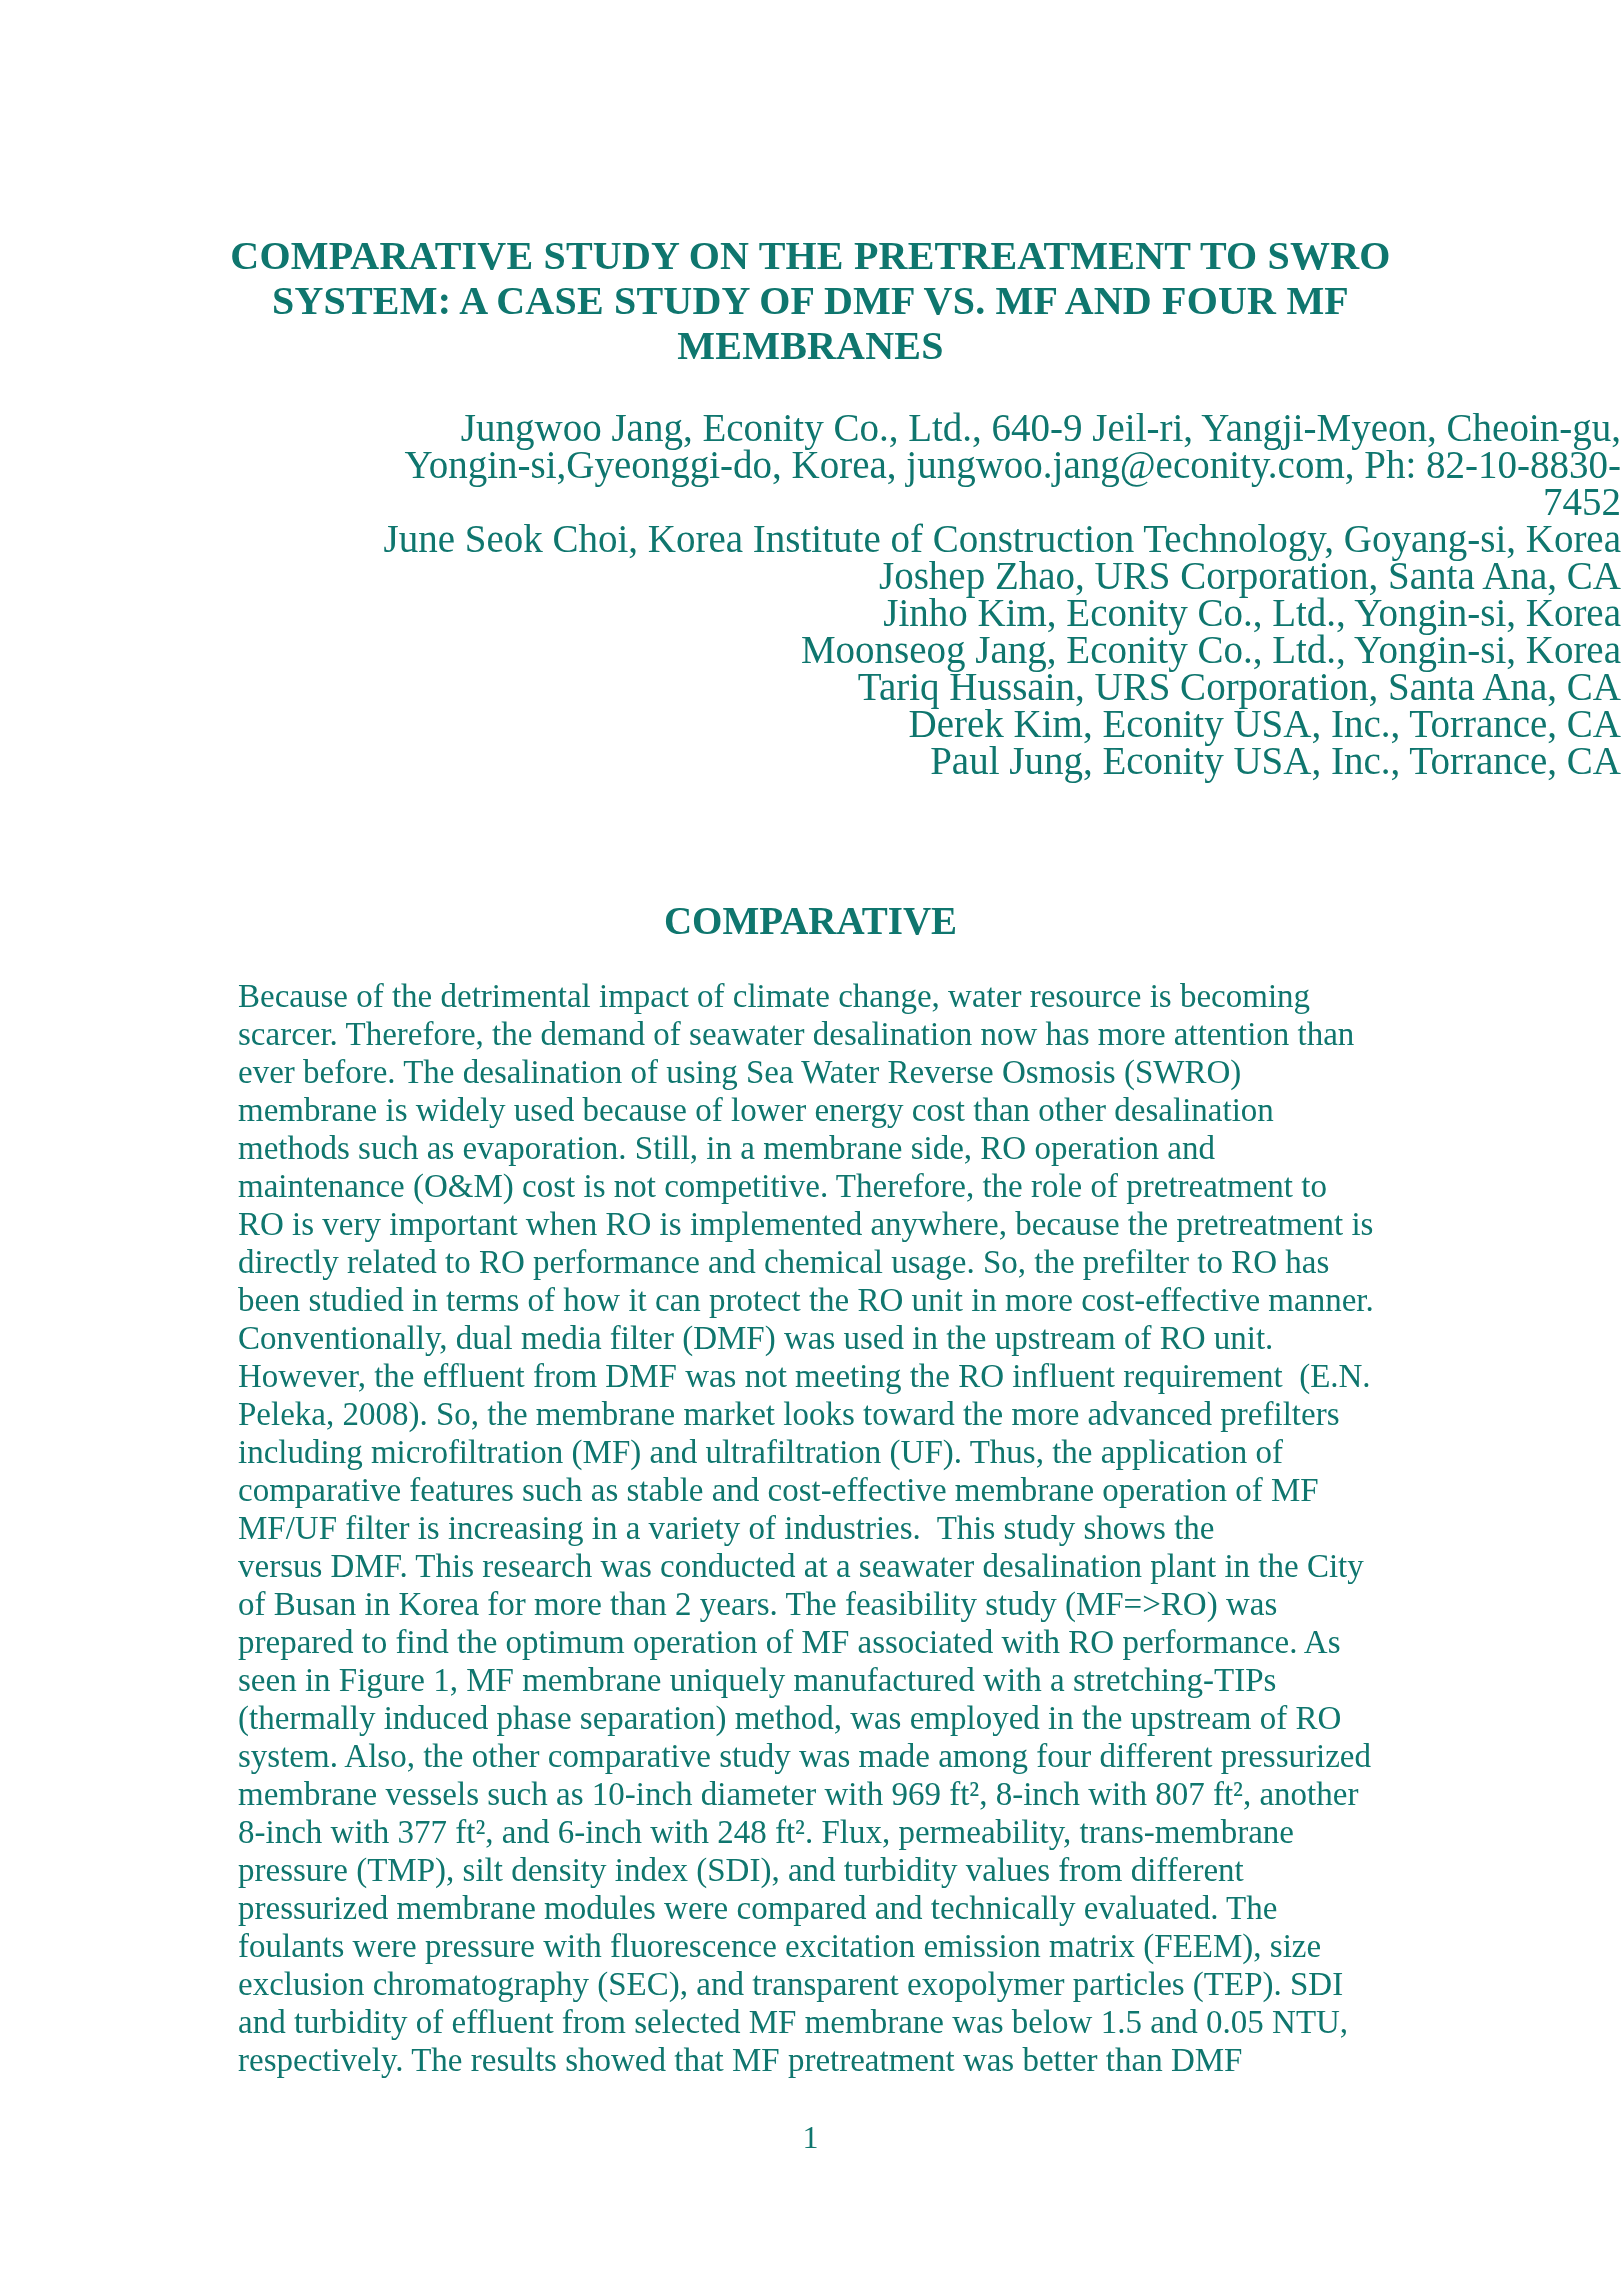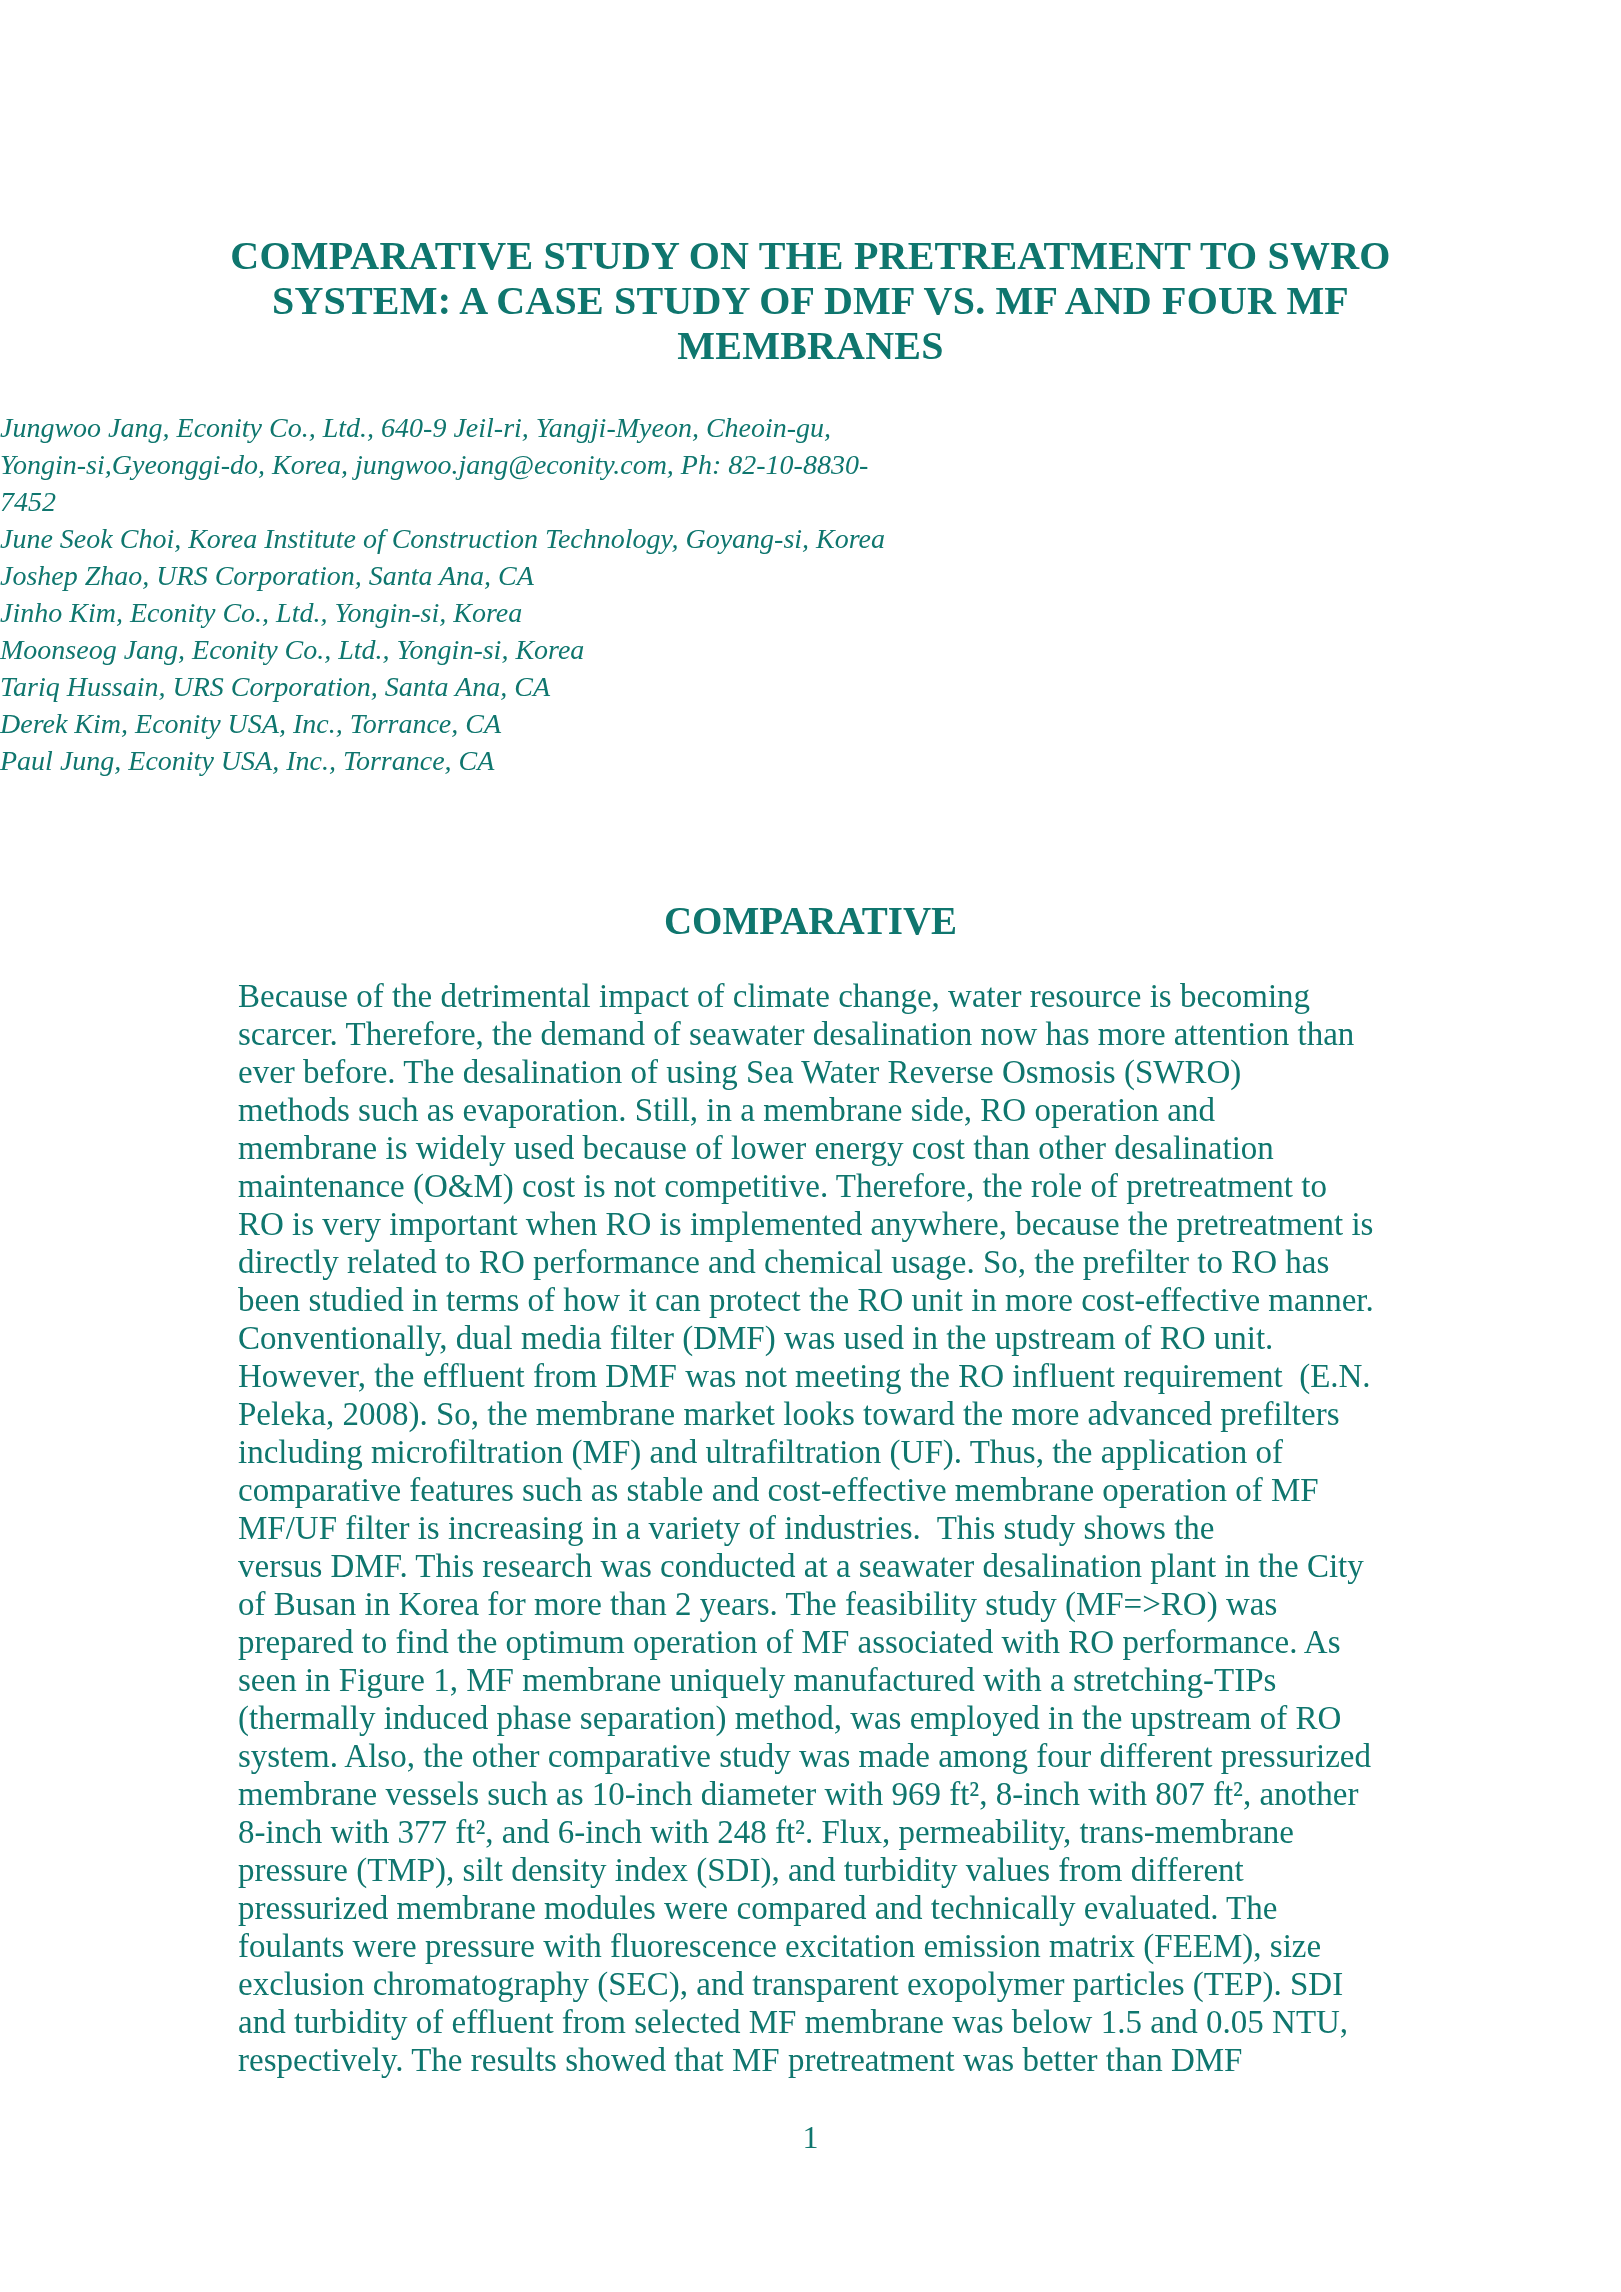--- a/index.html
+++ b/index.html
@@ -25,23 +25,22 @@
     font-weight: bold;
     font-size: 40px;
     line-height: 45px;
     letter-spacing: 0.2px;
   }
   .author-block {
     position: absolute;
     top: 409px;
     left: 0;
     width: 100%;
-    text-align: left;
-    font-style: italic;
-    font-size: 28px;
+    text-align: right;
+    font-size: 39px;
     line-height: 37px;
   }
   .section-heading {
     position: absolute;
     top: 898px;
     left: 0;
     width: 100%;
     text-align: center;
     font-weight: bold;
     font-size: 39px;
@@ -92,22 +91,22 @@
       <div class="author-line">Derek Kim, Econity USA, Inc., Torrance, CA</div>
       <div class="author-line">Paul Jung, Econity USA, Inc., Torrance, CA</div>
     </div>
 
   <div class="section-heading">COMPARATIVE</div>
 
   <div class="body-block">
       <div class="body-line">Because of the detrimental impact of climate change, water resource is becoming</div>
       <div class="body-line">scarcer. Therefore, the demand of seawater desalination now has more attention than</div>
       <div class="body-line">ever before. The desalination of using Sea Water Reverse Osmosis (SWRO)</div>
+      <div class="body-line">membrane is widely used because of lower energy cost than other desalination</div>
       <div class="body-line">methods such as evaporation. Still, in a membrane side, RO operation and</div>
-      <div class="body-line">membrane is widely used because of lower energy cost than other desalination</div>
       <div class="body-line">maintenance (O&amp;M) cost is not competitive. Therefore, the role of pretreatment to</div>
       <div class="body-line">RO is very important when RO is implemented anywhere, because the pretreatment is</div>
       <div class="body-line">directly related to RO performance and chemical usage. So, the prefilter to RO has</div>
       <div class="body-line">been studied in terms of how it can protect the RO unit in more cost-effective manner.</div>
       <div class="body-line">Conventionally, dual media filter (DMF) was used in the upstream of RO unit.</div>
       <div class="body-line">However, the effluent from DMF was not meeting the RO influent requirement  (E.N.</div>
       <div class="body-line">Peleka, 2008). So, the membrane market looks toward the more advanced prefilters</div>
       <div class="body-line">including microfiltration (MF) and ultrafiltration (UF). Thus, the application of</div>
       <div class="body-line">comparative features such as stable and cost-effective membrane operation of MF</div>
       <div class="body-line">MF/UF filter is increasing in a variety of industries.  This study shows the</div>

